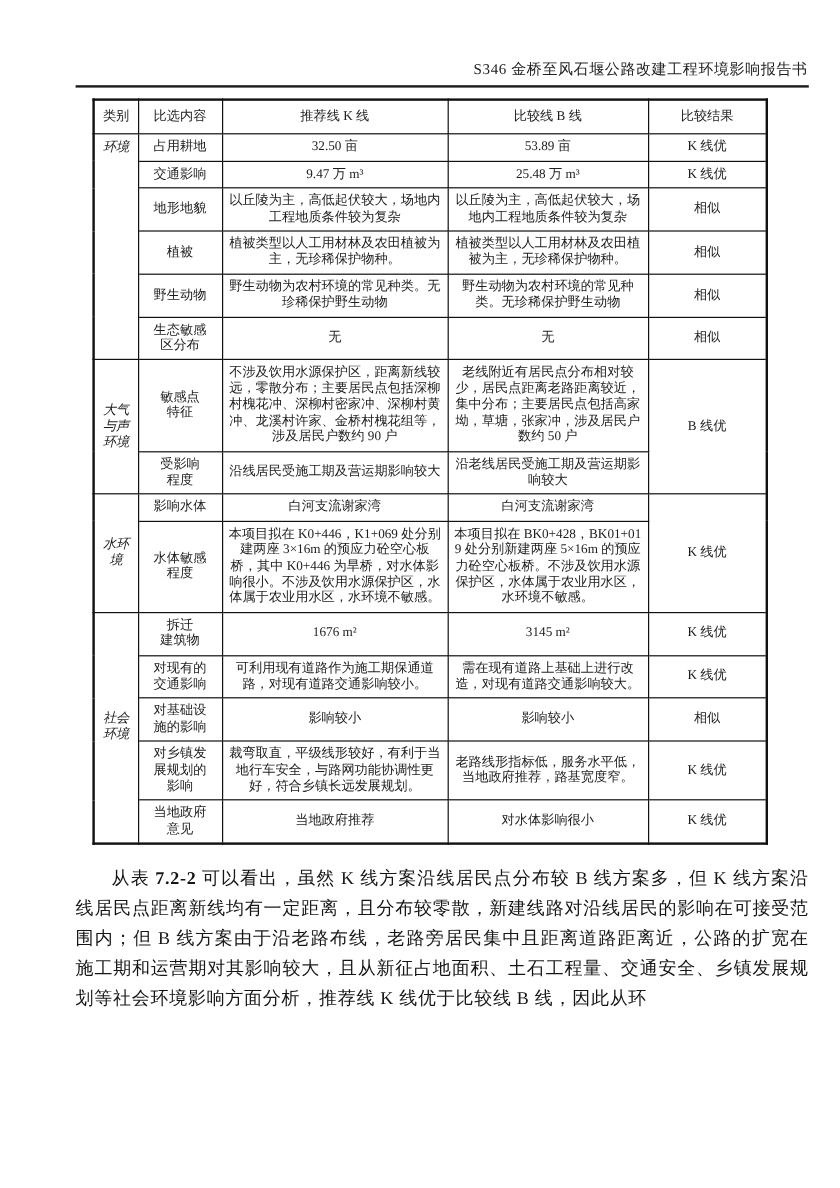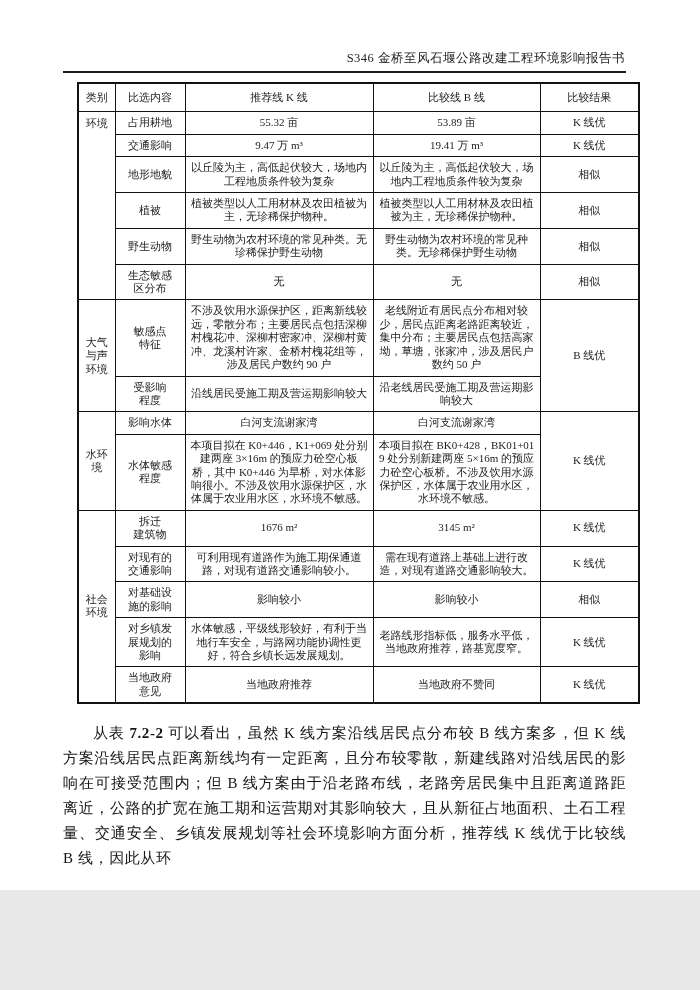--- a/index.html
+++ b/index.html
@@ -1,21 +1,21 @@
 <!DOCTYPE html>
 <html lang="zh"><head>
 <meta charset="utf-8">
 <style>
   html,body{margin:0;padding:0;background:#e8e8e8;}
   .page{
     position:relative;
-    width:700px;height:890px;
+    width:700px;height:990px;
     background:#ffffff;
     box-sizing:border-box;
-    padding:50px 74px 0 63px;
+    padding:50px 26px 0 63px;
     overflow:hidden;
     font-family:"Liberation Serif","DejaVu Serif",serif;
     color:#1c1c1c;
   }
   .doc-header{
     font-size:12.5px;
     text-align:right;
     letter-spacing:.5px;
     padding-right:1px;
     color:#222;
@@ -41,21 +41,21 @@
     vertical-align:middle;
     font-weight:normal;
     word-break:break-all;
   }
   table.cmp th{padding:7px 2px;}
   col.c-cat{width:37px;}
   col.c-item{width:70px;}
   col.c-k{width:188px;}
   col.c-b{width:167px;}
   col.c-res{width:99px;}
-  td.cat{white-space:pre-line;}
+  td.cat{white-space:pre-line;font-style:italic;}
   td.cat.top{vertical-align:top;padding-top:5px;}
   td.lbl{white-space:pre-line;}
   .u{text-underline-offset:3px;}
   p.summary{
     margin:17px 0 0 0;
     font-size:15px;
     line-height:25px;
     text-align:justify;
     text-indent:2em;
     letter-spacing:.6px;
@@ -84,29 +84,29 @@
         <th>类别</th>
         <th>比选内容</th>
         <th>推荐线 K 线</th>
         <th>比较线 B 线</th>
         <th>比较结果</th>
       </tr>
 
       <tr>
         <td class="cat top" rowspan="6">环境</td>
         <td class="lbl">占用耕地</td>
-        <td>55.32 亩</td>
+        <td>32.50 亩</td>
         <td>53.89 亩</td>
         <td>K 线优</td>
       </tr>
 
       <tr>
         <td class="lbl">交通影响</td>
         <td>9.47 万 m³</td>
-        <td>19.41 万 m³</td>
+        <td>25.48 万 m³</td>
         <td>K 线优</td>
       </tr>
 
       <tr>
         <td class="lbl">地形地貌</td>
         <td>以丘陵为主，高低起伏较大，场地内工程地质条件较为复杂</td>
         <td>以丘陵为主，高低起伏较大，场地内工程地质条件较为复杂</td>
         <td>相似</td>
       </tr>
 
@@ -189,30 +189,30 @@
 施的影响</td>
         <td>影响较小</td>
         <td>影响较小</td>
         <td>相似</td>
       </tr>
 
       <tr>
         <td class="lbl">对乡镇发
 展规划的
 影响</td>
-        <td>水体敏感，平级线形较好，有利于当地行车安全，与路网功能协调性更好，符合乡镇长远发展规划。</td>
+        <td>裁弯取直，平级线形较好，有利于当地行车安全，与路网功能协调性更好，符合乡镇长远发展规划。</td>
         <td>老路线形指标低，服务水平低，当地政府推荐，路基宽度窄。</td>
         <td>K 线优</td>
       </tr>
 
       <tr>
         <td class="lbl">当地政府
 意见</td>
         <td>当地政府推荐</td>
-        <td>当地政府不赞同</td>
+        <td>对水体影响很小</td>
         <td>K 线优</td>
       </tr>
     </tbody>
   </table>
 
   <p class="summary"><span>从表 </span><b>7.2-2</b><span> 可以看出，虽然 K 线方案沿线居民点分布较 B 线方案多，但 K 线方案沿线居民点距离新线均有一定距离，且分布较零散，新建线路对沿线居民的影响在可接受范围内；但 B 线方案由于沿老路布线，老路旁居民集中且距离道路距离近，公路的扩宽在施工期和运营期对其影响较大，且从新征占地面积、土石工程量、交通安全、乡镇发展规划等社会环境影响方面分析，推荐线 K 线优于比较线 B 线，因此从环</span></p>
 
 </div>
 
 </body></html>

